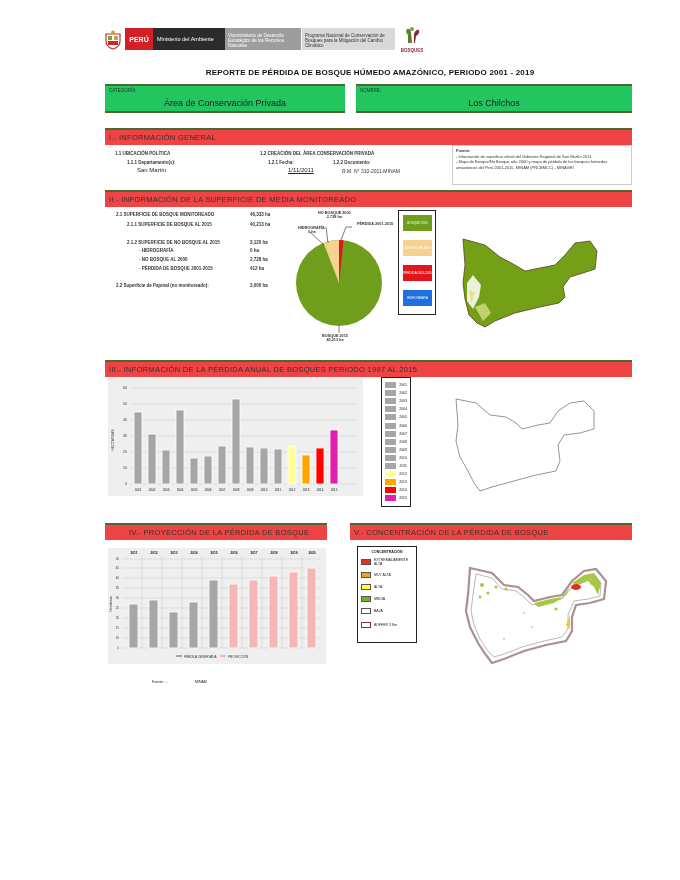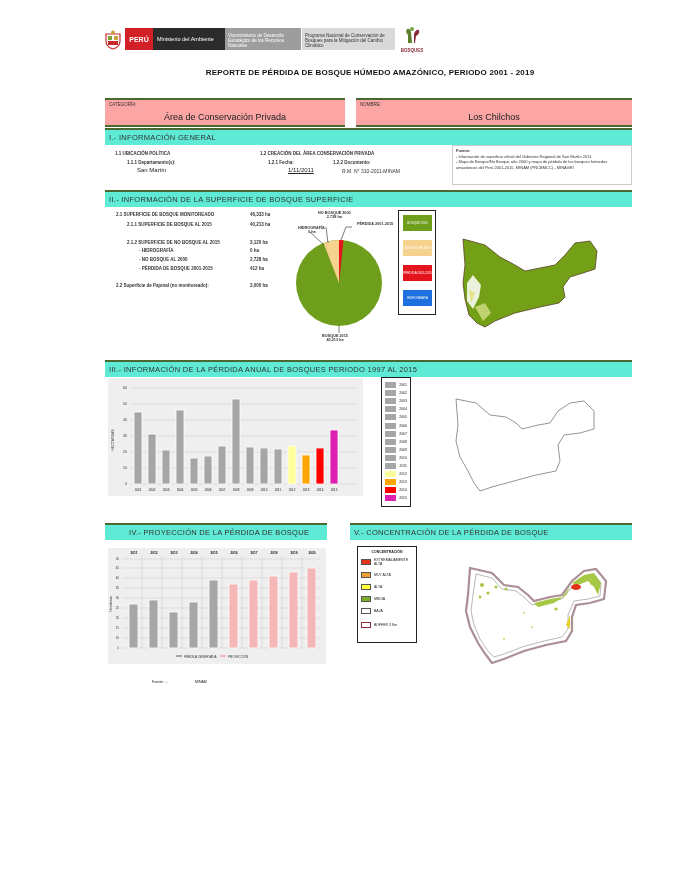--- a/index.html
+++ b/index.html
@@ -12,26 +12,26 @@
   .peru-red { width: 28px; height: 22px; background: #d32027; color: #fff; font-size: 7px; font-weight: bold; display: flex; align-items: center; justify-content: center; }
   .peru-min { color: #fff; font-size: 5.5px; line-height: 6px; padding-left: 4px; }
   .grey-box1 { left: 225px; top: 28px; width: 76px; height: 22px; background: #9d9d9d; color: #fff; font-size: 4.5px; line-height: 5px; padding: 5px 3px; }
   .grey-box2 { left: 302px; top: 28px; width: 93px; height: 22px; background: #d9d9d9; color: #333; font-size: 4.5px; line-height: 5px; padding: 5px 3px; }
   .bosques-logo { left: 398px; top: 26px; width: 28px; height: 26px; text-align: center; }
   .bosques-logo .lbl { font-size: 4.5px; font-weight: bold; color: #8b2a3a; }
 
   .main-title { left: 100px; top: 68px; width: 540px; text-align: center; font-size: 8px; font-weight: 900; letter-spacing: 0.2px; color: #111; }
 
   
-  .field-box { top: 98px; height: 29px; background: #fca5a5; border-top: 2px solid #4a6830; border-bottom: 2px solid #4a6830; }
+  .field-box { top: 84px; height: 29px; background: #22c55e; border-top: 2px solid #4a6830; border-bottom: 2px solid #4a6830; }
   .field-box .lbl { position: absolute; left: 4px; top: 2px; font-size: 4.5px; color: #333; }
   .field-box .val { position: absolute; left: 0; right: 0; top: 12px; text-align: center; font-size: 9px; color: #222; }
 
   
-  .sec-head { height: 17px; background: #5eead4; border-top: 2px solid #4a6830; font-size: 7.5px; color: #333; padding: 3px 4px; letter-spacing: 0.3px; }
+  .sec-head { height: 17px; background: #ef4444; border-top: 2px solid #4a6830; font-size: 7.5px; color: #333; padding: 3px 4px; letter-spacing: 0.3px; }
 
   .tiny { font-size: 4.5px; color: #333; white-space: nowrap; }
   .small { font-size: 6px; color: #222; white-space: nowrap; }
   .bold { font-weight: bold; }
   .u { text-decoration: underline; }
 
   .source-box { left: 452px; top: 145px; width: 180px; height: 40px; border: 1px solid #ccc; background: #fff; padding: 2px 3px; font-size: 4px; line-height: 5.5px; color: #333; }
 
   
   .legend2 { left: 398px; top: 210px; width: 38px; height: 105px; border: 1px solid #222; padding: 4px 4px; }
@@ -102,21 +102,21 @@
 <div class="abs tiny bold" style="left:268px;top:160px;">1.2.1 Fecha:</div>
 <div class="abs small u" style="left:288px;top:167px;">1/11/2011</div>
 <div class="abs tiny bold" style="left:333px;top:160px;">1.2.2 Documento:</div>
 <div class="abs tiny" style="left:342px;top:168px;font-size:5px;">R.M. N° 310-2011-MINAM</div>
 <div class="abs source-box">
   <div class="bold">Fuente:</div>
   <div>- Información de superficie oficial del Gobierno Regional de San Martín 2011.</div>
   <div>- Mapa de Bosque/No Bosque año 2000 y mapa de pérdida de los bosques húmedos amazónicos del Perú 2001-2015, MINAM (PNCBMCC) - MINAGRI</div>
 </div>
 
-<div class="abs sec-head" style="left:105px;top:190px;width:527px;">II.- INFORMACIÓN DE LA SUPERFICIE DE BOSQUE SUPERFICIE</div>
+<div class="abs sec-head" style="left:105px;top:190px;width:527px;">II.- INFORMACIÓN DE LA SUPERFICIE DE MEDIA MONITOREADO</div>
 <div class="abs tiny bold" style="left:116px;top:212px;">2.1 SUPERFICIE DE BOSQUE MONITOREADO</div>
 <div class="abs tiny bold" style="left:250px;top:212px;">46,333 ha</div>
 <div class="abs tiny bold" style="left:127px;top:222px;">2.1.1 SUPERFICIE DE BOSQUE AL 2015</div>
 <div class="abs tiny bold" style="left:250px;top:222px;">40,213 ha</div>
 <div class="abs tiny bold" style="left:127px;top:240px;">2.1.2 SUPERFICIE DE NO BOSQUE AL 2015</div>
 <div class="abs tiny bold" style="left:250px;top:240px;">3,120 ha</div>
 <div class="abs tiny bold" style="left:139px;top:248px;">- HIDROGRAFÍA</div>
 <div class="abs tiny bold" style="left:250px;top:248px;">0 ha</div>
 <div class="abs tiny bold" style="left:139px;top:257px;">- NO BOSQUE AL 2000</div>
 <div class="abs tiny bold" style="left:250px;top:257px;">2,728 ha</div>

